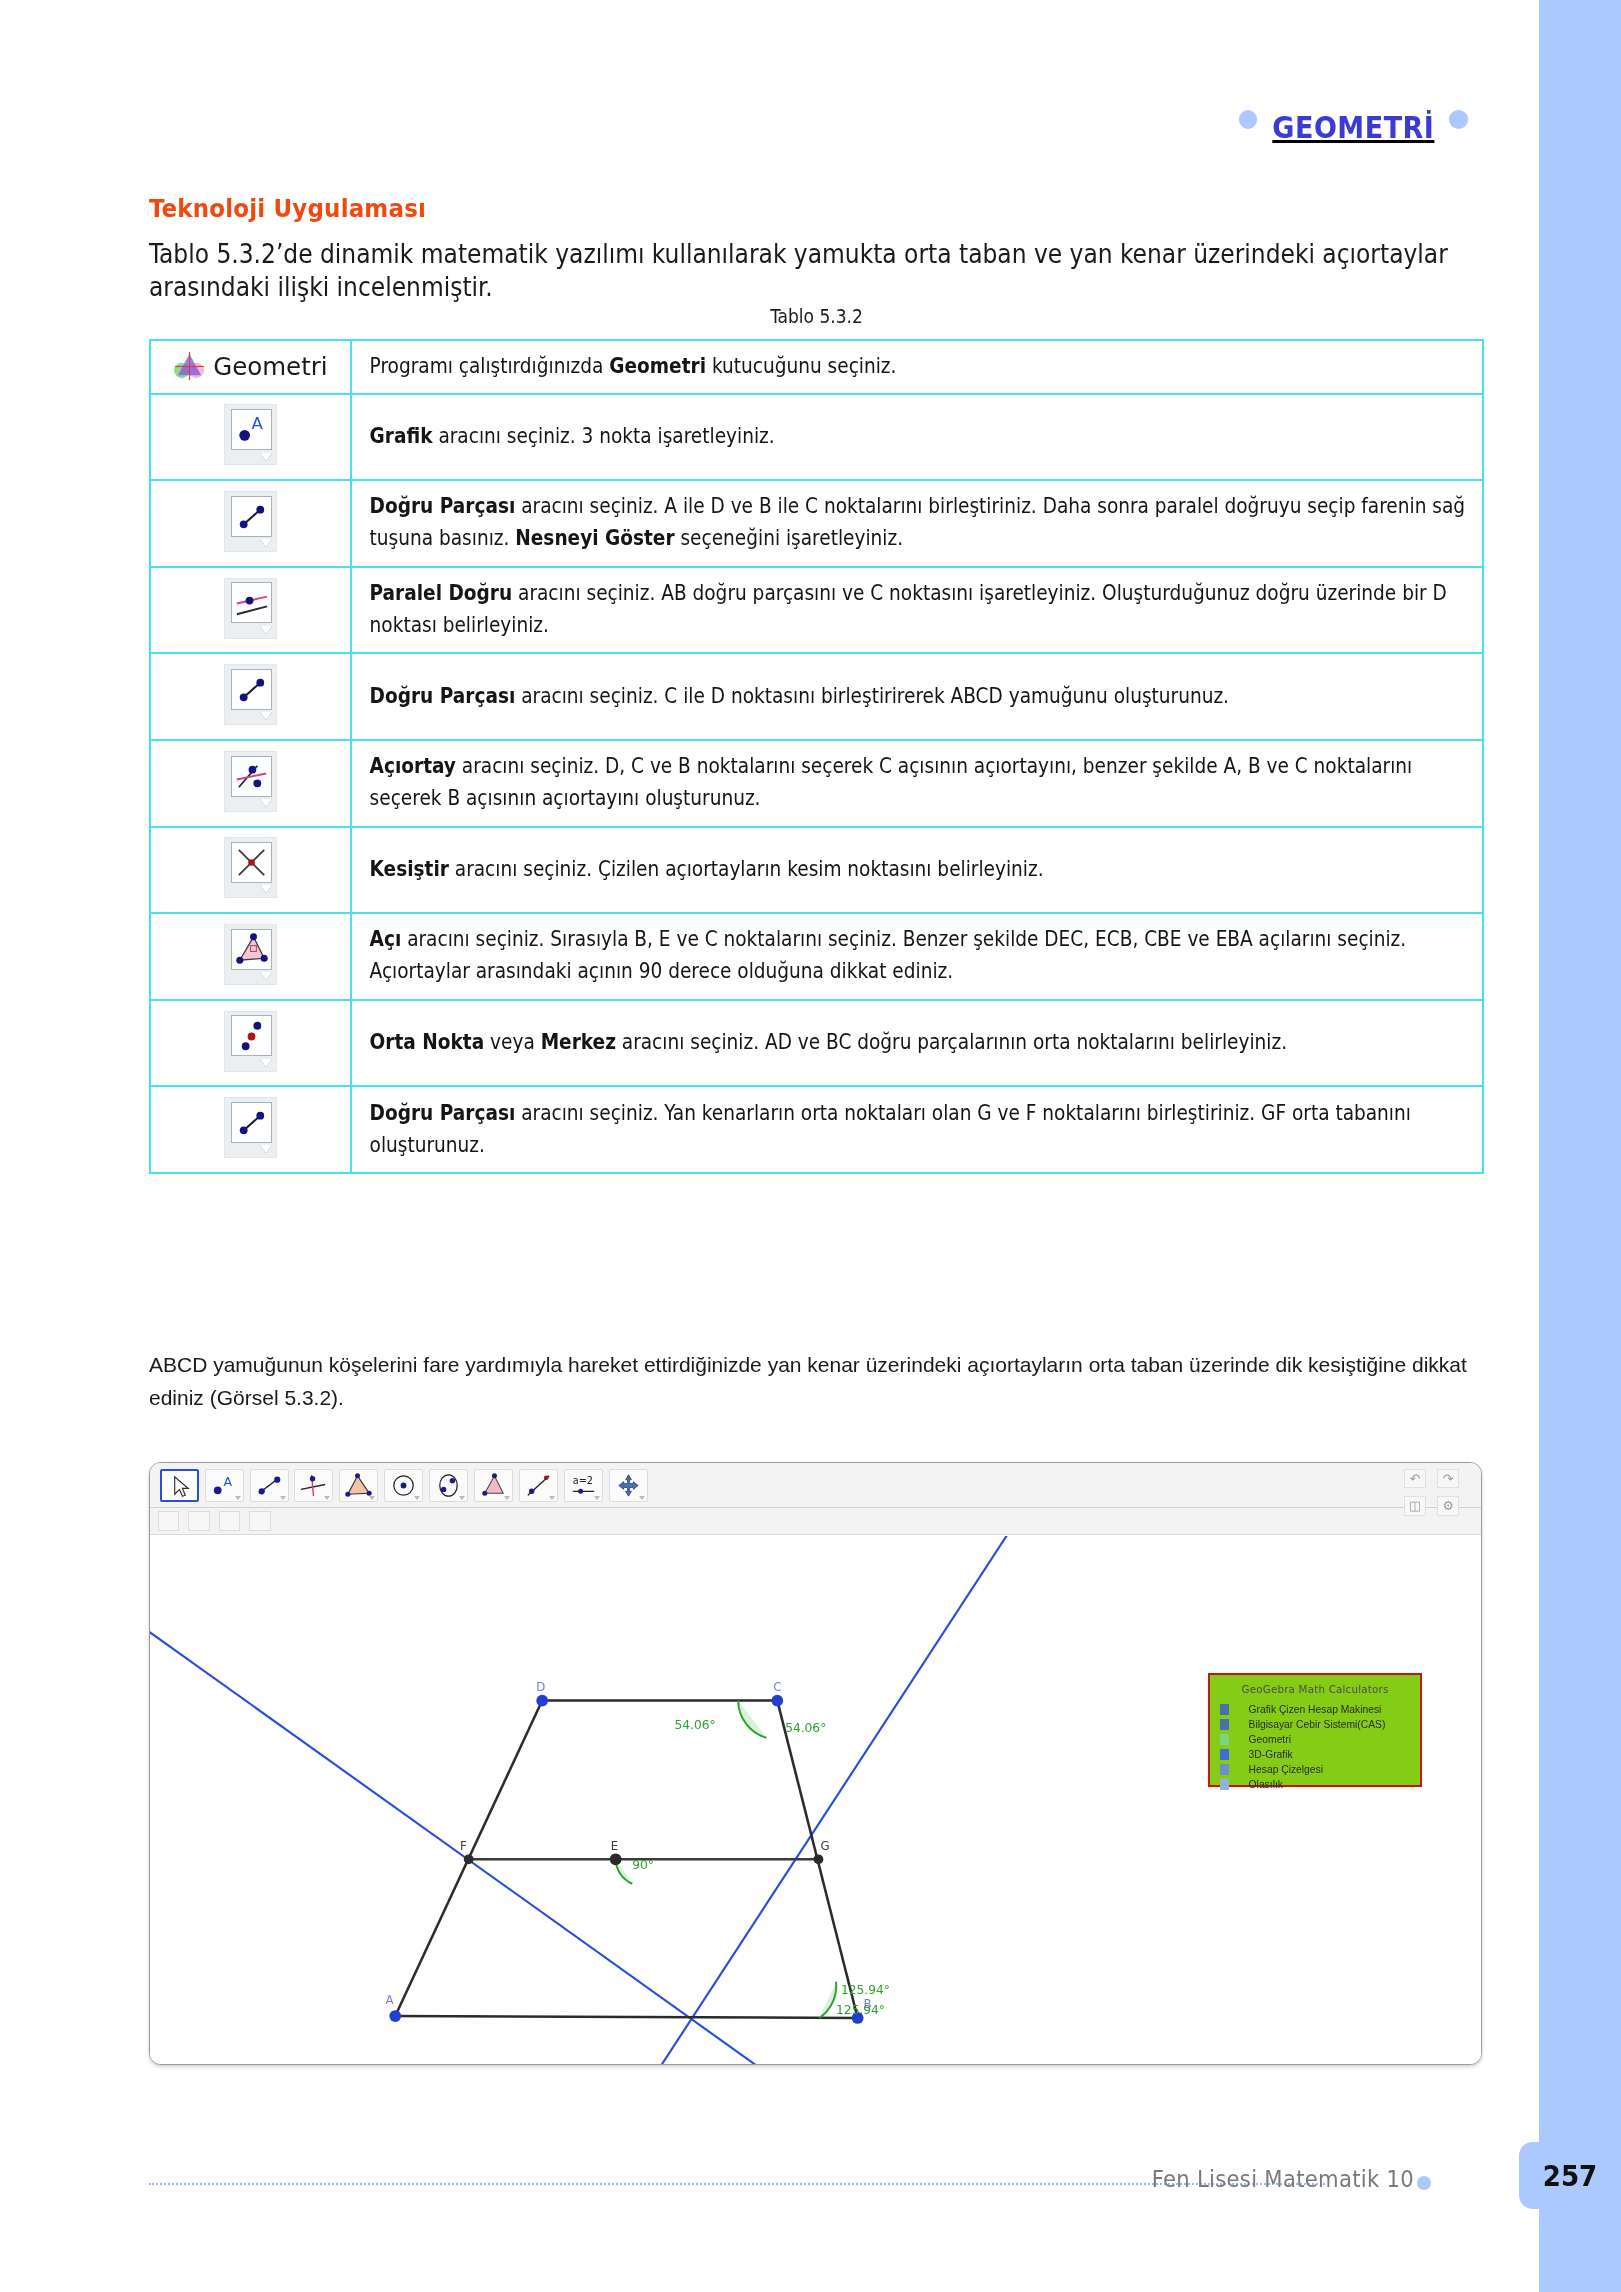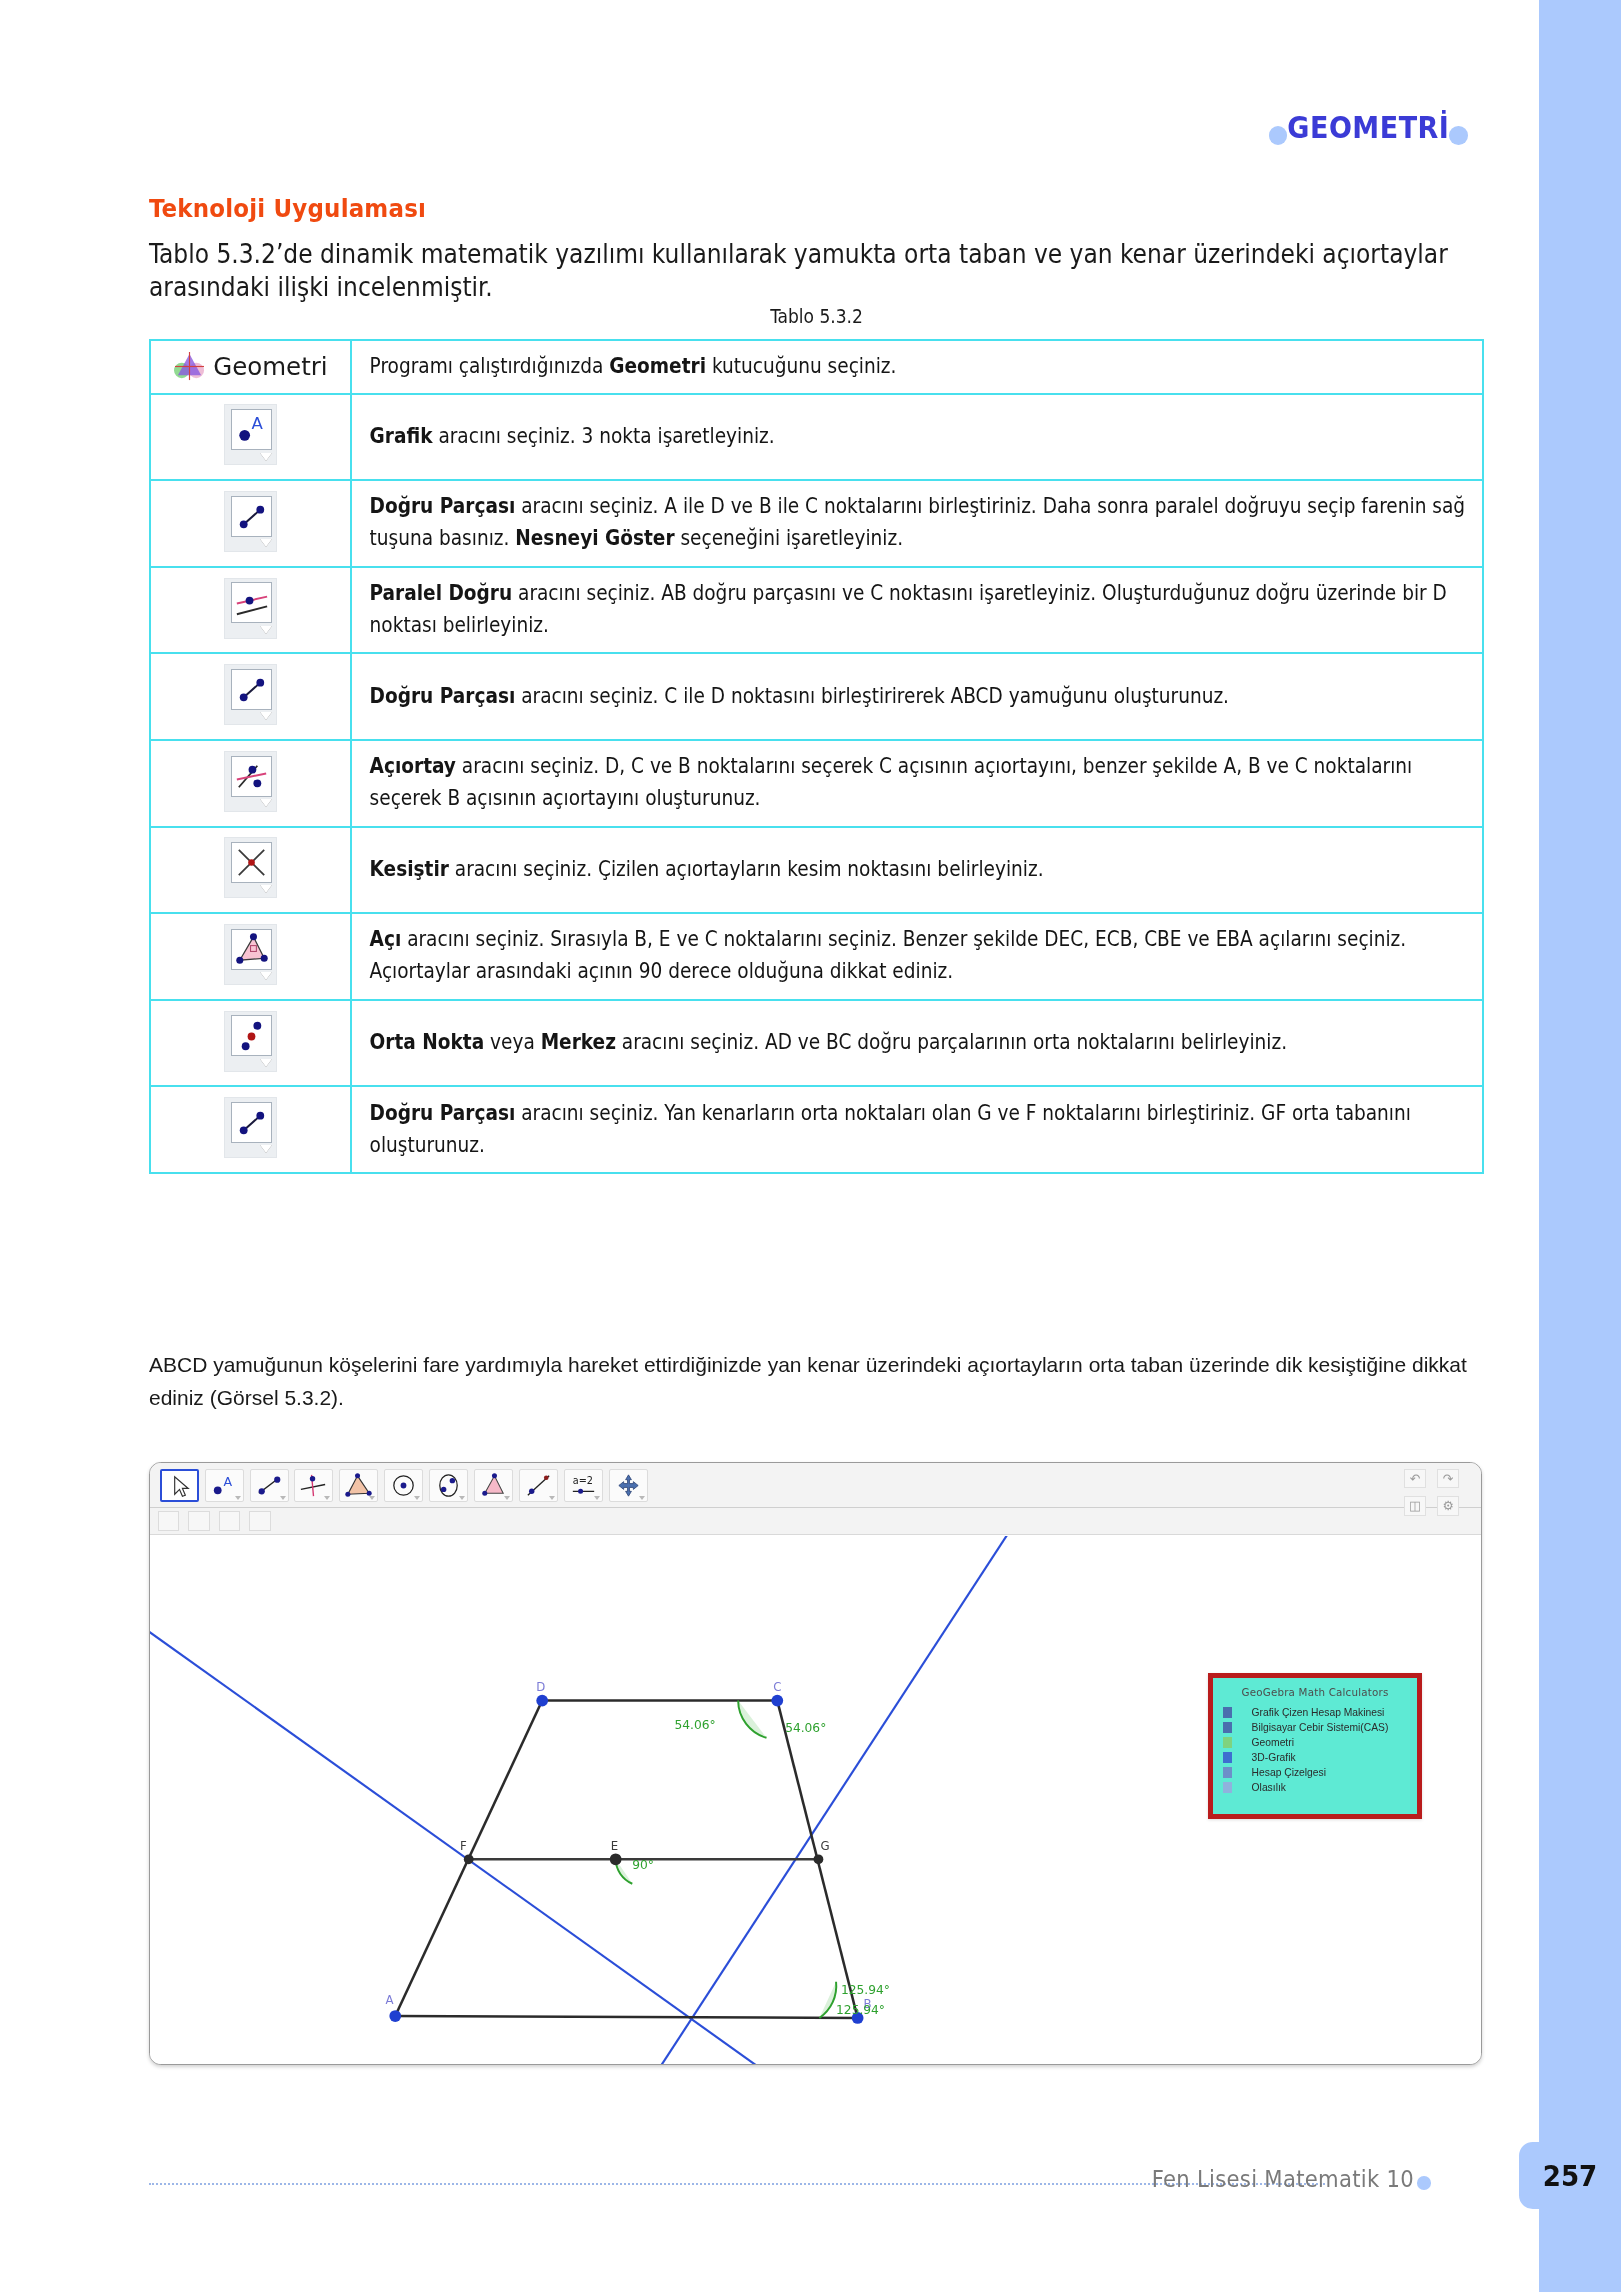--- a/index.html
+++ b/index.html
@@ -16,21 +16,21 @@
     background:#abc9fd;
   }
   .content {
     position:absolute; left:0; top:0; width:1539px; height:2293px;
     background:#fff;
   }
 
   
   .hdr {
     position:absolute; right:71px; top:110px;
-    display:flex; align-items:flex-end; gap:0;
+    display:flex; align-items:flex-start; gap:15px;text-decoration:underline;
   }
   .hdr .dot { width:18.6px; height:18.6px; border-radius:50%; background:#abc9fd; }
   .hdr .title {
     font-family:"DejaVu Sans Condensed","Liberation Sans Narrow","Liberation Sans",sans-serif;
     font-weight:bold; font-size:30px; letter-spacing:0.5px; color:#3b3bd6;
   }
 
   
   .section-title {
     position:absolute; left:149px; top:193px;
@@ -125,22 +125,22 @@
     position:absolute; right:13.7px; top:5.9px; width:63px; height:57px;
   }
   .gg-topright .ic {
     position:absolute; width:21.6px;height:19.6px; border:1px solid #e0e0e0; background:#f7f7f7;
     color:#9a9a9a; font-size:12.7px; text-align:center; line-height:18.6px;
   }
   .gg-canvas {
     position:absolute; left:0; top:73px; right:0; bottom:0; background:#fff;
   }
   .gg-panel {
-    position:absolute; right:59px; top:137px; width:214px; height:146px;
-    background:#5eead4; border:5px solid #b91c1c; box-shadow:0 1px 2.9px rgba(0,0,0,.13);
+    position:absolute; right:59px; top:137px; width:214px; height:114px;
+    background:#84cc16; border:2px solid #b91c1c; box-shadow:0 1px 2.9px rgba(0,0,0,.13);
     padding:7.8px 9.8px;
   }
   .gg-panel .pt {
     text-align:center; font-size:10.3px; color:#4d4d4d; margin-bottom:6.9px;
     font-family:"DejaVu Sans","Liberation Sans",sans-serif; letter-spacing:0.2px;
   }
   .gg-panel ul { list-style:none; margin:0; padding:0; }
   .gg-panel li {
     font-size:10.3px; color:#2b2b2b; line-height:15px; display:flex; align-items:center; gap:20px;
     font-family:Liberation Sans, sans-serif;

